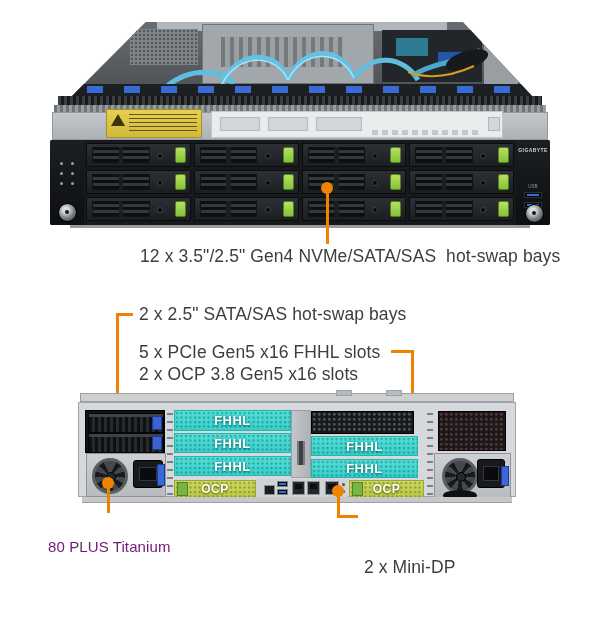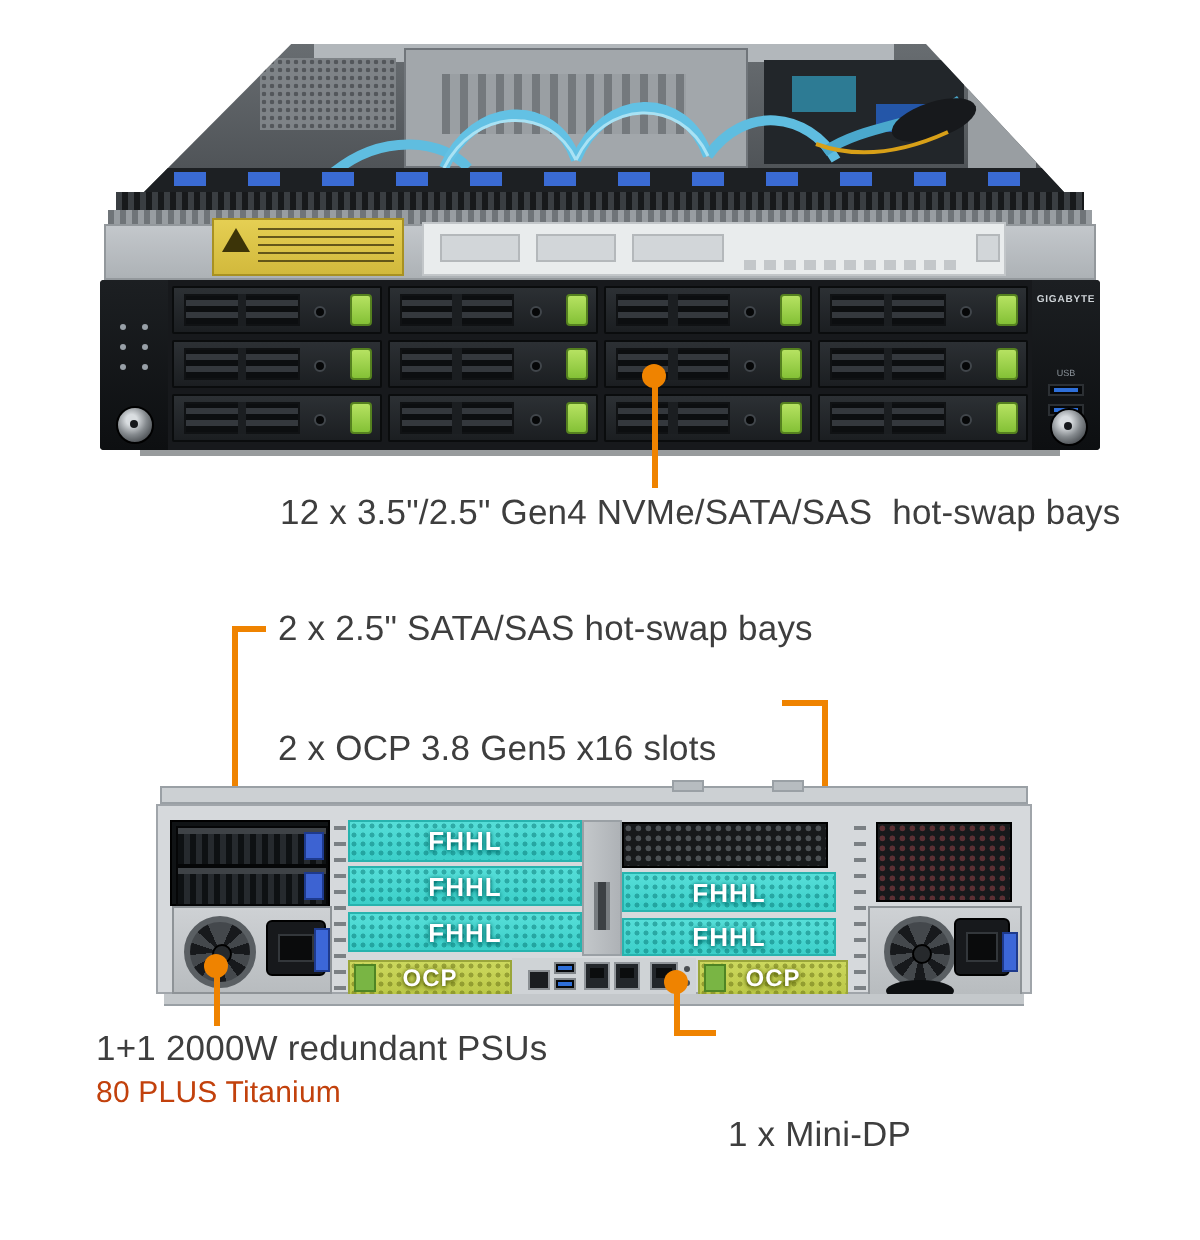--- a/index.html
+++ b/index.html
@@ -2,21 +2,21 @@
 <html><head>
 <meta charset="utf-8">
 <style>
   html,body{margin:0;padding:0;background:#fff;}
   #stage{position:relative;width:600px;height:620px;background:#fff;overflow:hidden;
          font-family:"Liberation Sans","DejaVu Sans",sans-serif;}
   .abs{position:absolute;}
 
   
   .caption{position:absolute;font-size:17.5px;color:#3e3e3e;white-space:pre;letter-spacing:.1px;}
-  .caption.sub{font-size:15px;color:#c2410c;}
+  .caption.sub{font-size:15px;color:#701a75;}
   .io-line{height:22.4px;line-height:22.4px;}
 
   
   .co-line{position:absolute;background:#ef8300;}
   .co-dot{position:absolute;width:12px;height:12px;border-radius:50%;background:#ef8300;}
 
   
   #front{position:absolute;left:50px;top:22px;width:500px;height:206px;}
   .fv-internals{position:absolute;left:22px;top:0;width:460px;height:74px;
     background:linear-gradient(180deg,#686d71,#4b4f53);
@@ -256,20 +256,21 @@
 
   <div class="co-dot" style="left:321px;top:182px;"></div>
   <div class="co-line" style="left:325.5px;top:190px;width:3px;height:54px;"></div>
   <div class="caption" style="left:140px;top:246px;">12 x 3.5"/2.5" Gen4 NVMe/SATA/SAS  hot-swap bays</div>
 
   <div class="co-line" style="left:116px;top:313px;width:17px;height:3px;"></div>
   <div class="co-line" style="left:116px;top:313px;width:3px;height:108px;"></div>
   <div class="co-dot" style="left:112px;top:417px;"></div>
   <div class="caption" style="left:139px;top:304px;">2 x 2.5" SATA/SAS hot-swap bays</div>
 
+  <div class="caption" style="left:139px;top:342px;">5 x PCIe Gen5 x16 FHHL slots</div>
   <div class="caption" style="left:139px;top:364px;">2 x OCP 3.8 Gen5 x16 slots</div>
   <div class="co-line" style="left:391px;top:350px;width:23px;height:3px;"></div>
   <div class="co-line" style="left:411px;top:350px;width:3px;height:87px;"></div>
   <div class="co-dot" style="left:406px;top:434px;"></div>
 
   <div id="rear">
     <div class="rv-rail"></div>
     <div class="rv-tab" style="left:258px;"></div>
     <div class="rv-tab" style="left:308px;"></div>
     <div class="rv-body">
@@ -332,26 +333,25 @@
         <div class="inlet" style="left:42px;top:5px;width:26px;height:27px;"></div>
         <div class="clip-blue" style="left:66px;top:12px;width:6px;height:18px;"></div>
         <div class="psu-cable" style="left:8px;top:36px;width:34px;height:11px;"></div>
       </div>
     </div>
     <div class="rv-bottom"></div>
   </div>
 
   <div class="co-dot" style="left:102px;top:477px;"></div>
   <div class="co-line" style="left:106.5px;top:485px;width:3px;height:28px;"></div>
-  <div class="caption" style="left:48px;top:514px;">1+1 2000W redundant PSUs</div>
   <div class="caption sub" style="left:48px;top:538px;">80 PLUS Titanium</div>
 
   <div class="co-dot" style="left:332px;top:485px;"></div>
   <div class="co-line" style="left:336.5px;top:493px;width:3px;height:25px;"></div>
   <div class="co-line" style="left:336.5px;top:515px;width:21px;height:3px;"></div>
   <div class="caption" style="left:364px;top:514px;">
-    <div class="io-line">1 x Mini-DP</div>
+    <div class="io-line">2 x Mini-DP</div>
     
     
     
   </div>
 
 </div>
 
 </body></html>

